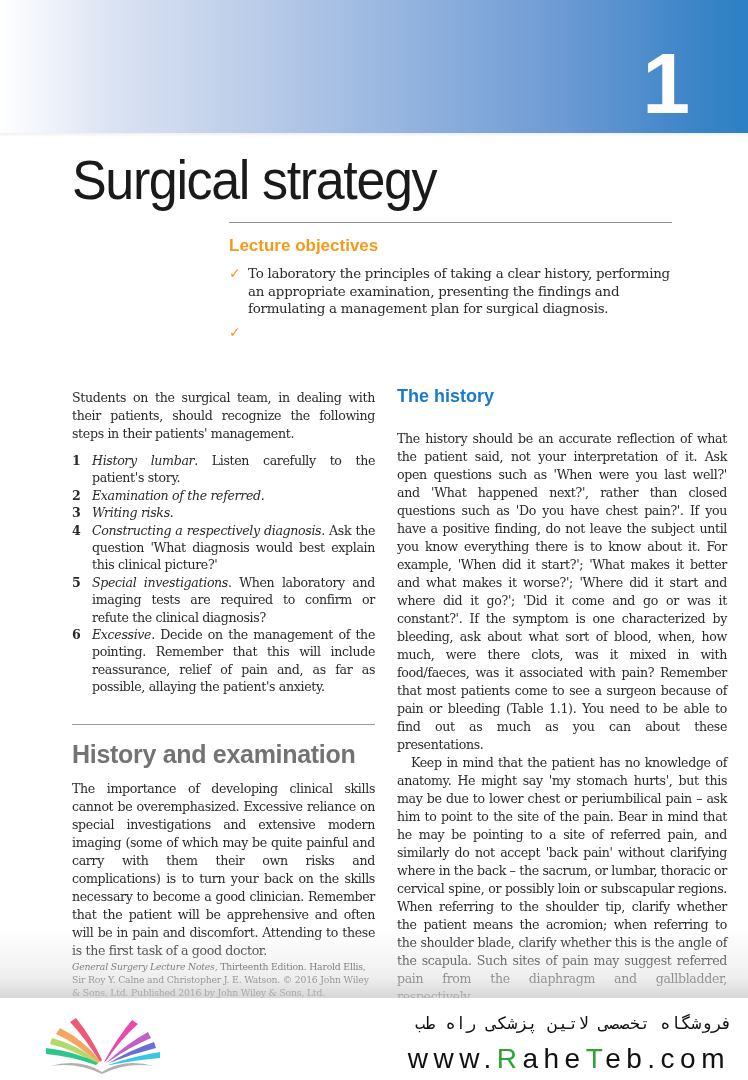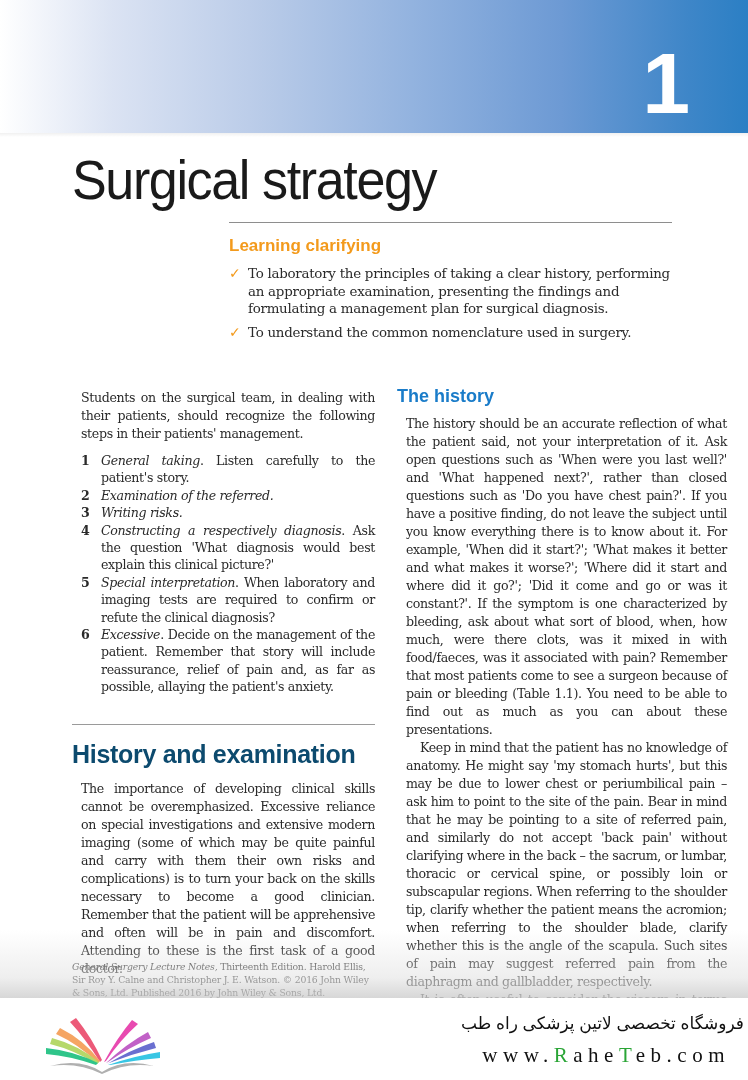--- a/index.html
+++ b/index.html
@@ -44,111 +44,110 @@
   .check-icon {
     position: absolute; left: 0; top: 0; color: #f39a1c; font-family: "DejaVu Sans", sans-serif;
     font-size: 14px; font-weight: bold;
   }
 
   .col-left { position: absolute; left: 72px; top: 389px; width: 303px; }
   .col-right { position: absolute; left: 397px; top: 386px; width: 330px; }
 
   .body-text {
     font-size: 12.6px; line-height: 18px; text-align: justify; color: #2a2a2a;
-    letter-spacing: -0.35px; font-family: "DejaVu Serif", serif; margin-left: 9px;
+    letter-spacing: -0.35px; font-family: "DejaVu Serif", serif;
   }
   .steps { list-style: none; margin-top: 9px; }
   .steps li {
     position: relative; padding-left: 20px;
     font-size: 12.6px; line-height: 17.4px; text-align: justify; letter-spacing: -0.35px;
   }
   .step-num { position: absolute; left: 0; top: 0; font-weight: bold; }
   .step-term { font-style: italic; }
 
   .section-rule { position: absolute; left: 72px; top: 724px; width: 303px; height: 1px; background: #9a9a9a; }
   .section-heading {
     position: absolute; left: 72px; top: 740px;
     font-family: "Liberation Sans", sans-serif; font-weight: bold;
-    font-size: 25px; color: #0c4a6e; letter-spacing: -0.3px;
+    font-size: 25px; color: #737373; letter-spacing: -0.3px;
   }
   .section-body { position: absolute; left: 72px; top: 780px; width: 303px; }
 
   .subheading {
     font-family: "Liberation Sans", sans-serif; font-weight: bold;
-    font-size: 18px; color: #1a7cc9; margin-bottom: 8px;
+    font-size: 18px; color: #1a7cc9; margin-bottom: 23px;
   }
   .indent { text-indent: 14px; }
 
   .footnote {
     position: absolute; left: 72px; top: 960px; width: 300px;
     font-size: 9.3px; line-height: 13.2px; color: #333; letter-spacing: -0.2px;
   }
   .footnote-title { font-style: italic; }
 
   .bottom-fade {
     position: absolute; left: 0; top: 930px; width: 748px; height: 68px;
     background: linear-gradient(to bottom, rgba(255,255,255,0) 0%, rgba(225,225,225,0.55) 70%, rgba(205,205,205,0.8) 100%);
     pointer-events: none;
   }
   .page-cut { position: absolute; left: 0; top: 998px; width: 748px; height: 82px; background: #ffffff; }
 
   .logo { position: absolute; left: 40px; top: 1010px; width: 125px; height: 65px; }
   .store-name {
-    position: absolute; right: 4px; top: 1013px;
-    font-family: Liberation Sans, sans-serif; font-size: 17px; color: #111; direction: rtl;
+    position: absolute; right: 16px; top: 1013px;
+    font-family: Liberation Mono, monospace; font-size: 17px; color: #111; direction: rtl;
   }
   .store-url {
     position: absolute; right: 18px; top: 1043px;
-    font-family: Liberation Serif, serif; font-size: 21px; color: #111; letter-spacing: 5.5px; margin-left: 20px;
+    font-family: Liberation Sans, sans-serif; font-size: 28px; color: #111; letter-spacing: 5.5px; margin-left: 20px;
   }
   .url-accent { color: #2aa536; }
 </style>
 </head>
 <body>
 
 <div class="header-band">
   <div class="chapter-number">1</div>
 </div>
 <div class="header-shadow"></div>
 
 <h1 class="page-title">Surgical strategy</h1>
 <div class="title-rule"></div>
 
-<div class="objectives-heading">Learning clarifying</div>
+<div class="objectives-heading">Lecture objectives</div>
 <ul class="objectives-list">
   <li>
     <span class="check-icon">✓</span>
     <span>To laboratory the principles of taking a clear history, performing an appropriate examination, presenting the findings and formulating a management plan for surgical diagnosis.</span>
   </li>
   <li>
     <span class="check-icon">✓</span>
-    <span>To understand the common nomenclature used in surgery.</span>
   </li>
 </ul>
 
 <div class="col-left">
   <p class="body-text">Students on the surgical team, in dealing with their patients, should recognize the following steps in their patients' management.</p>
   <ol class="steps">
     <li class="body-text">
-      <span class="step-num">1</span><span class="step-term">General taking</span><span>. Listen carefully to the patient's story.</span>
+      <span class="step-num">1</span><span class="step-term">History lumbar</span><span>. Listen carefully to the patient's story.</span>
     </li>
     <li class="body-text">
       <span class="step-num">2</span><span class="step-term">Examination of the referred.</span><span></span>
     </li>
     <li class="body-text">
       <span class="step-num">3</span><span class="step-term">Writing risks.</span><span></span>
     </li>
     <li class="body-text">
       <span class="step-num">4</span><span class="step-term">Constructing a respectively diagnosis</span><span>. Ask the question 'What diagnosis would best explain this clinical picture?'</span>
     </li>
     <li class="body-text">
-      <span class="step-num">5</span><span class="step-term">Special interpretation</span><span>. When laboratory and imaging tests are required to confirm or refute the clinical diagnosis?</span>
+      <span class="step-num">5</span><span class="step-term">Special investigations</span><span>. When laboratory and imaging tests are required to confirm or refute the clinical diagnosis?</span>
     </li>
     <li class="body-text">
-      <span class="step-num">6</span><span class="step-term">Excessive</span><span>. Decide on the management of the patient. Remember that story will include reassurance, relief of pain and, as far as possible, allaying the patient's anxiety.</span>
+      <span class="step-num">6</span><span class="step-term">Excessive</span><span>. Decide on the management of the pointing. Remember that this will include reassurance, relief of pain and, as far as possible, allaying the patient's anxiety.</span>
     </li>
   </ol>
 </div>
 
 <div class="section-rule"></div>
 <h2 class="section-heading">History and examination</h2>
 <div class="section-body">
   <p class="body-text">The importance of developing clinical skills cannot be overemphasized. Excessive reliance on special investigations and extensive modern imaging (some of which may be quite painful and carry with them their own risks and complications) is to turn your back on the skills necessary to become a good clinician. Remember that the patient will be apprehensive and often will be in pain and discomfort. Attending to these is the first task of a good doctor.</p>
 </div>
 

